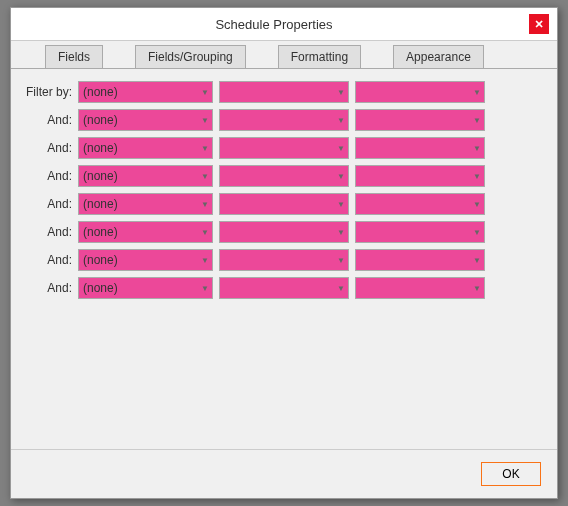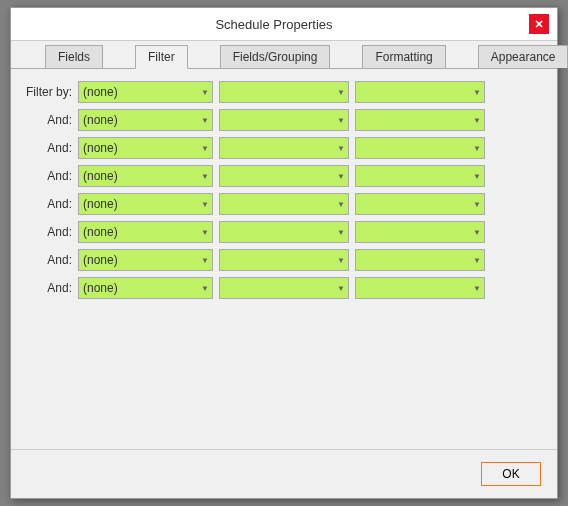--- a/index.html
+++ b/index.html
@@ -114,21 +114,21 @@
       font-size: 8px;
       position: absolute;
       right: 4px;
       top: 50%;
       transform: translateY(-50%);
       pointer-events: none;
       color: #666;
     }
 
     .filter-select-wrap select {
-      background: #bef264;
+      background: #ec4899;
       border: 1px solid #aaa;
       padding: 2px 20px 2px 4px;
       height: 22px;
       color: #333;
       appearance: none;
       -webkit-appearance: none;
       cursor: pointer;
       width: 100%;
     }
 
@@ -162,21 +162,20 @@
 <body>
 
 <div class="dialog">
   <div class="title-bar">
     <span class="title-bar-text">Schedule Properties</span>
     <button class="close-btn">✕</button>
   </div>
 
   <div class="tabs">
     <div class="tab">Fields</div>
-    <div class="tab active">Filter</div>
     <div class="tab">Fields/Grouping</div>
     <div class="tab">Formatting</div>
     <div class="tab">Appearance</div>
   </div>
 
   <div class="content">
 
     <div class="filter-row">
       <span class="filter-label">Filter by:</span>
       <div class="filter-select-wrap col1">

